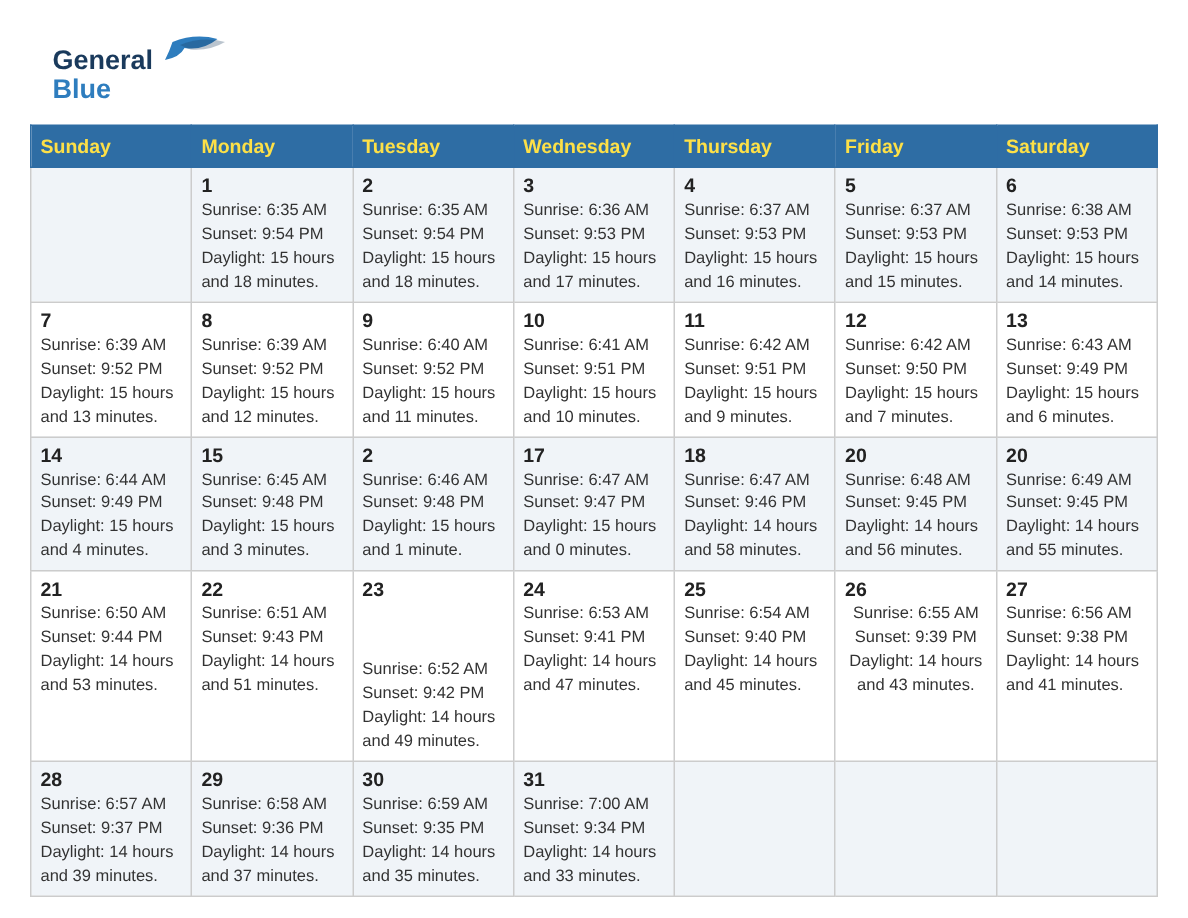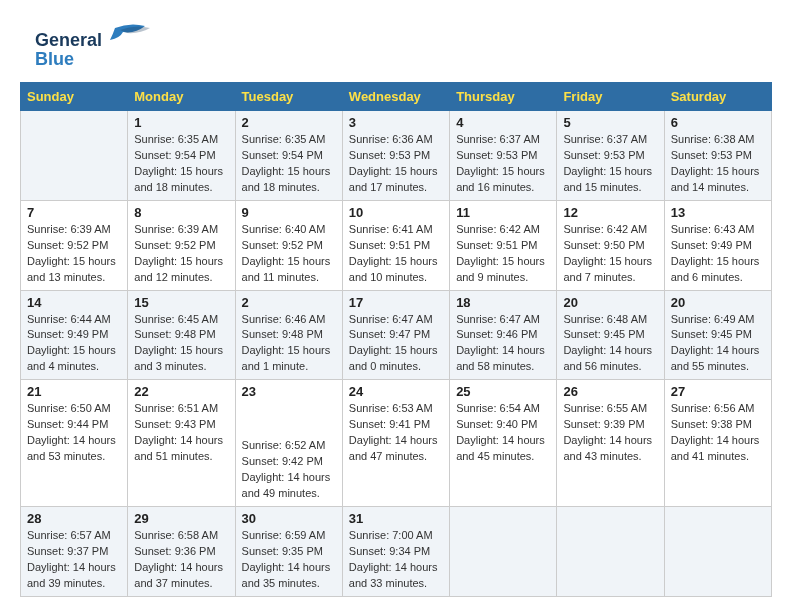--- a/index.html
+++ b/index.html
@@ -296,21 +296,21 @@
         </td>
         <td>
           <span class="day-number">25</span>
           <div class="day-info" style="white-space: pre-line;">Sunrise: 6:54 AM
 Sunset: 9:40 PM
 Daylight: 14 hours
 and 45 minutes.</div>
         </td>
         <td>
           <span class="day-number">26</span>
-          <div class="day-info" style="white-space: pre-line;">Sunrise: 6:55 AM
+          <div class="day-info" style="white-space: pre-line; text-align: center;">Sunrise: 6:55 AM
 Sunset: 9:39 PM
 Daylight: 14 hours
 and 43 minutes.</div>
         </td>
         <td>
           <span class="day-number">27</span>
           <div class="day-info" style="white-space: pre-line;">Sunrise: 6:56 AM
 Sunset: 9:38 PM
 Daylight: 14 hours
 and 41 minutes.</div>

